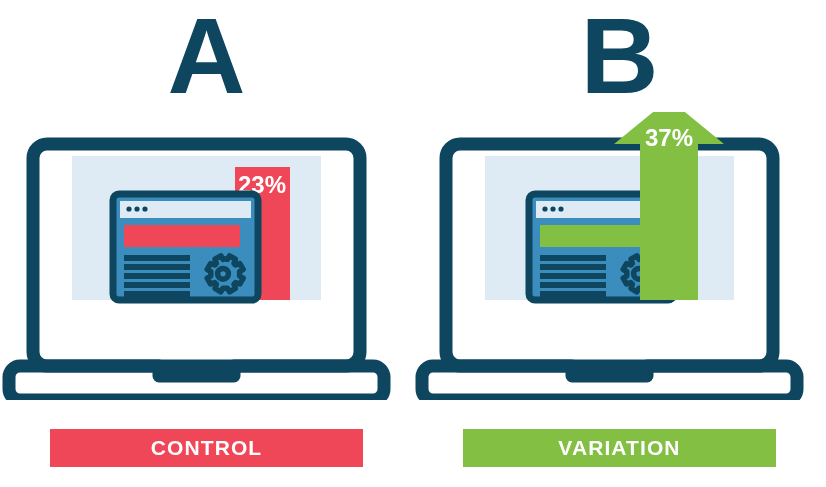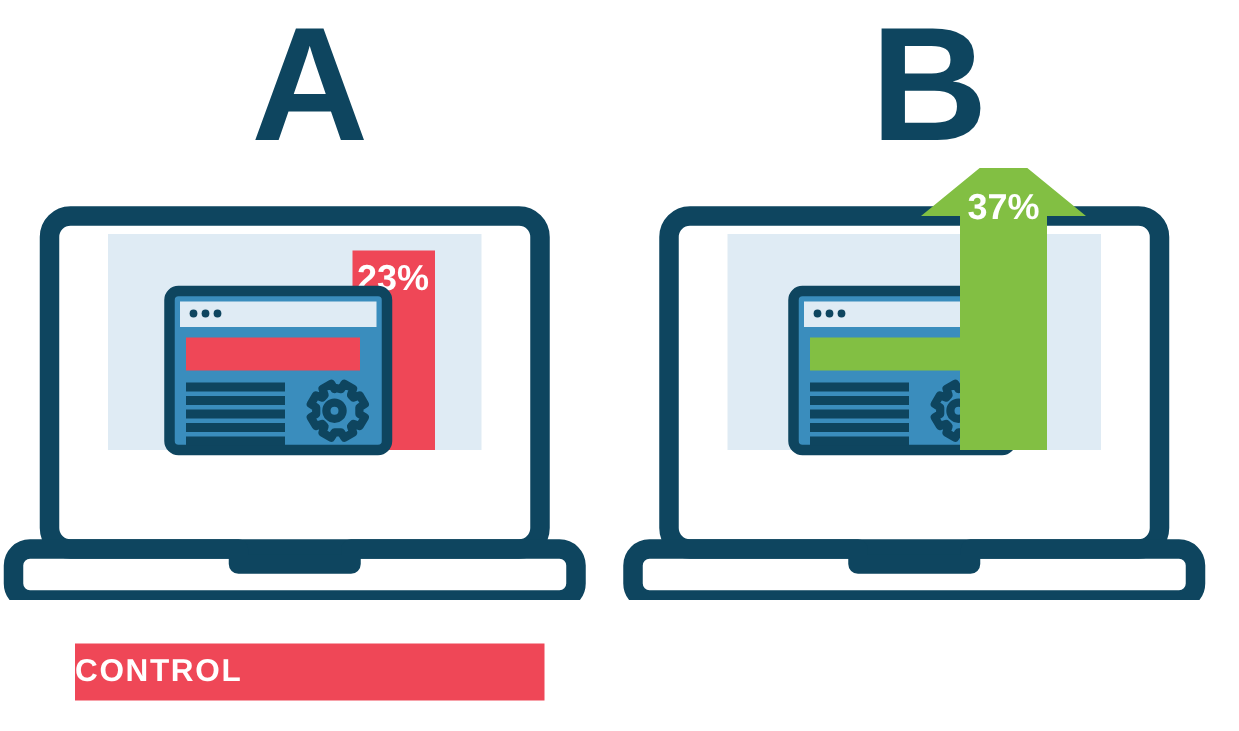--- a/index.html
+++ b/index.html
@@ -64,21 +64,21 @@
   }
   .screen-art svg { display: block; }
 
   .cta-label {
     position: absolute;
     left: 50px;
     top: 429px;
     width: 313px;
     height: 38px;
     line-height: 38px;
-    text-align: left;
+    text-align: center;
     color: #ffffff;
     font-size: 21px;
     font-weight: bold;
     letter-spacing: 1.1px;
     user-select: none;
   }
 </style>
 </head>
 <body>
 
@@ -211,15 +211,16 @@
                    L 285 32
                    L 285 188
                    L 227 188
                    L 227 32
                    L 201 32 Z" fill="#82bf43"></path>
           <text x="256" y="34" text-anchor="middle" font-family="Liberation Sans, sans-serif" font-size="24" font-weight="bold" fill="#ffffff">37%</text>
         </g>
       </svg>
     </div>
 
+    <div class="cta-label" style="background:#82bf43;">VARIATION</div>
   </div>
 
 </div>
 
 </body></html>

